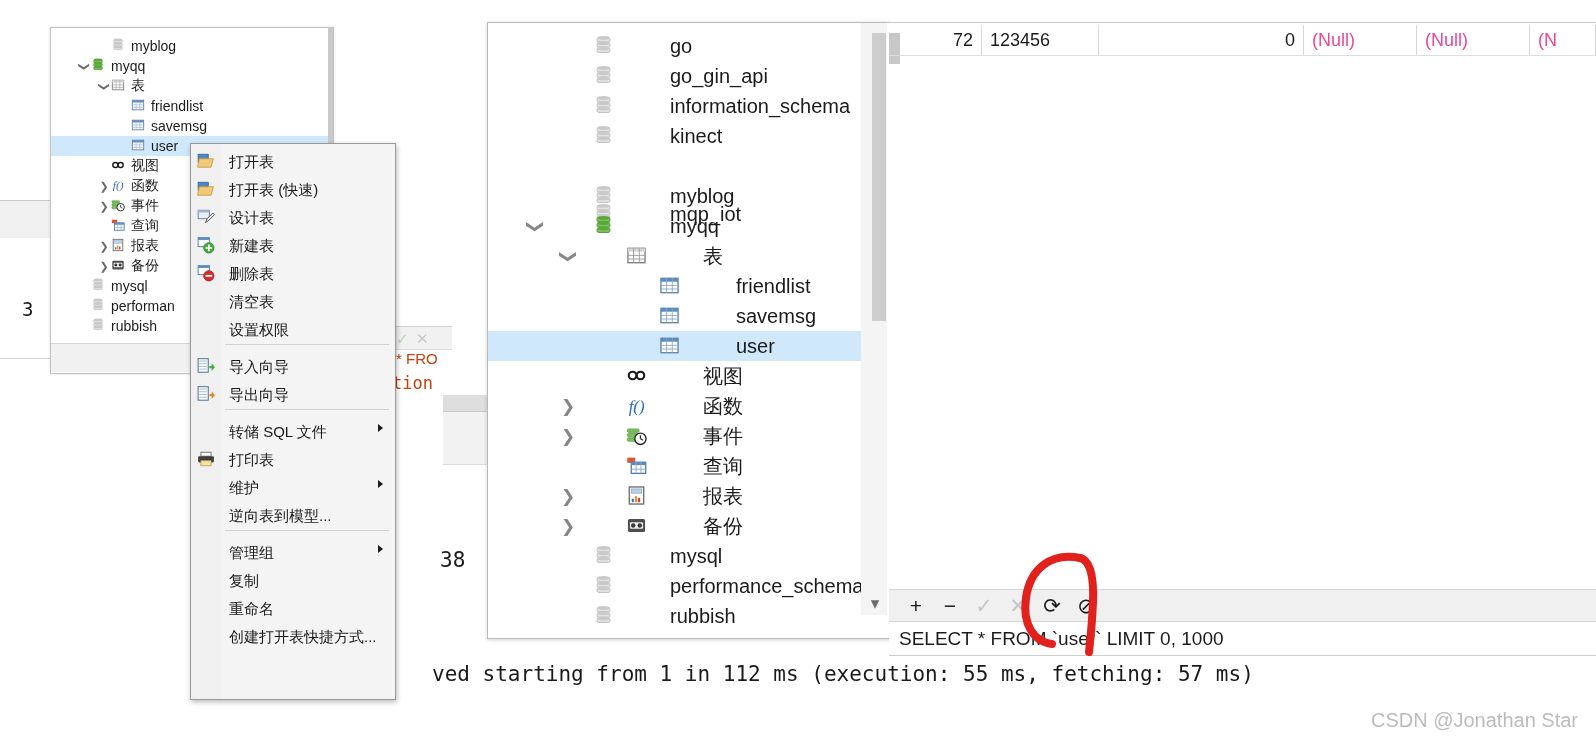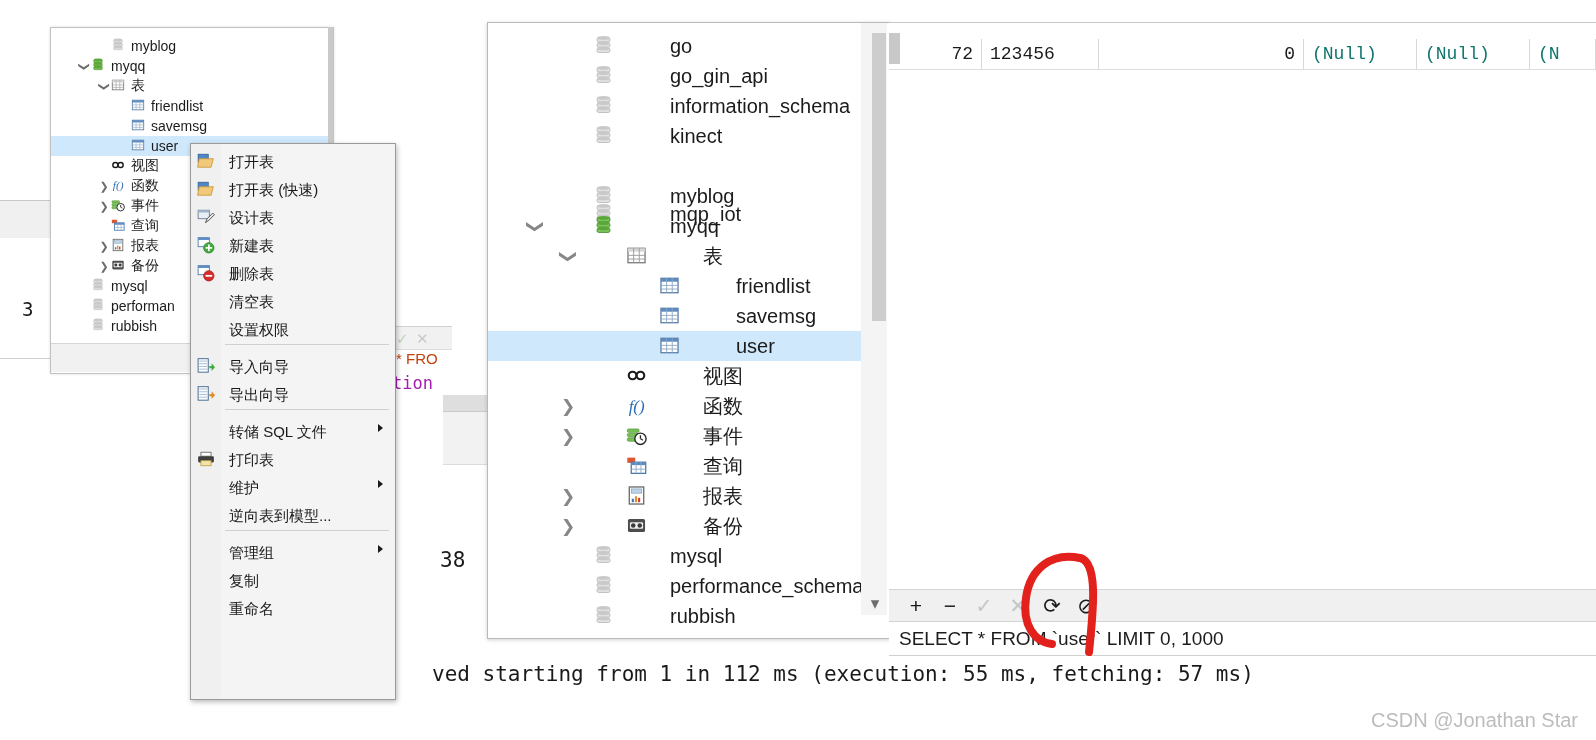--- a/index.html
+++ b/index.html
@@ -31,21 +31,21 @@
     left:392px;top:326px;width:60px;height:22px;
     background:#f1f1f1;border-top:1px solid #d0d0d0;border-bottom:1px solid #dcdcdc;
   }
   #bg-mid-check{left:396px;top:330px;font-size:15px;color:#b8d6b0;}
   #bg-mid-x{left:416px;top:330px;font-size:15px;color:#c9c9c9;}
   #bg-sql-frag{
     left:396px;top:350px;font-size:15px;color:#c2410c;white-space:nowrap;
   }
   #bg-exec-frag{
     left:392px;top:373px;font-family:"DejaVu Sans Mono","Liberation Mono",monospace;
-    font-size:17px;color:#a21caf;white-space:nowrap;
+    font-size:17px;color:#c2410c;white-space:nowrap;
   }
   #bg-window-mid2{
     left:443px;top:395px;width:62px;height:68px;background:#f2f2f2;
     border:1px solid #dcdcdc;border-left:none;
   }
   #bg-window-mid2-head{
     left:443px;top:395px;width:62px;height:16px;background:#dedede;
     border-bottom:1px solid #c9c9c9;
   }
   #bg-frag-num-mid{
@@ -126,33 +126,33 @@
   .ctx-sep{
     position:relative;height:1px;margin:4px 6px 4px 34px;background:#d0d0d0;z-index:2;
   }
 
   
   #grid-area{
     left:889px;top:22px;width:707px;height:567px;background:#ffffff;
     border-top:1px solid #c9c9c9;
   }
   #grid-row{
-    position:absolute;left:0;top:16px;width:707px;height:30px;
-    border-bottom:1px solid #dedede;display:flex;align-items:center;font-family:Liberation Mono, monospace;
+    position:absolute;left:0;top:2px;width:707px;height:30px;
+    border-bottom:1px solid #dedede;display:flex;align-items:center;
   }
   #grid-gutter{
     position:absolute;left:0;top:10px;width:11px;height:31px;background:#c8c8c8;
   }
   .gcell{
     height:30px;display:flex;align-items:center;
     border-right:1px solid #d8d8d8;font-size:18px;color:#1a1a1a;
     box-sizing:border-box;padding:0 8px;
   }
   .gcell.num{justify-content:flex-end;}
-  .gcell.null{color:#0f766e;}
+  .gcell.null{color:#ec4899;}
 
   
   #grid-toolbar{
     left:889px;top:589px;width:707px;height:32px;background:#f0f0f0;
     border-top:1px solid #d4d4d4;display:flex;align-items:center;
   }
   #tb-chev{
     position:absolute;left:864px;top:592px;width:22px;height:22px;
   }
   .tb-btn{
@@ -797,20 +797,24 @@
       <span class="ctx-label">管理组</span>
       <span class="ctx-arrow"></span>
     </div>
     <div class="ctx-item">
       <span class="ctx-ico"></span>
       <span class="ctx-label">复制</span>
     </div>
     <div class="ctx-item">
       <span class="ctx-ico"></span>
       <span class="ctx-label">重命名</span>
+    </div>
+    <div class="ctx-item">
+      <span class="ctx-ico"></span>
+      <span class="ctx-label">创建打开表快捷方式...</span>
     </div>
   </div>
 
 <div class="abs" id="grid-area">
   <div id="grid-gutter"></div>
   <div id="grid-row">
       <div class="gcell num" style="width: 93px;">72</div>
       <div class="gcell" style="width: 117px;">123456</div>
       <div class="gcell num" style="width: 205px;">0</div>
       <div class="gcell null" style="width: 113px;">(Null)</div>

